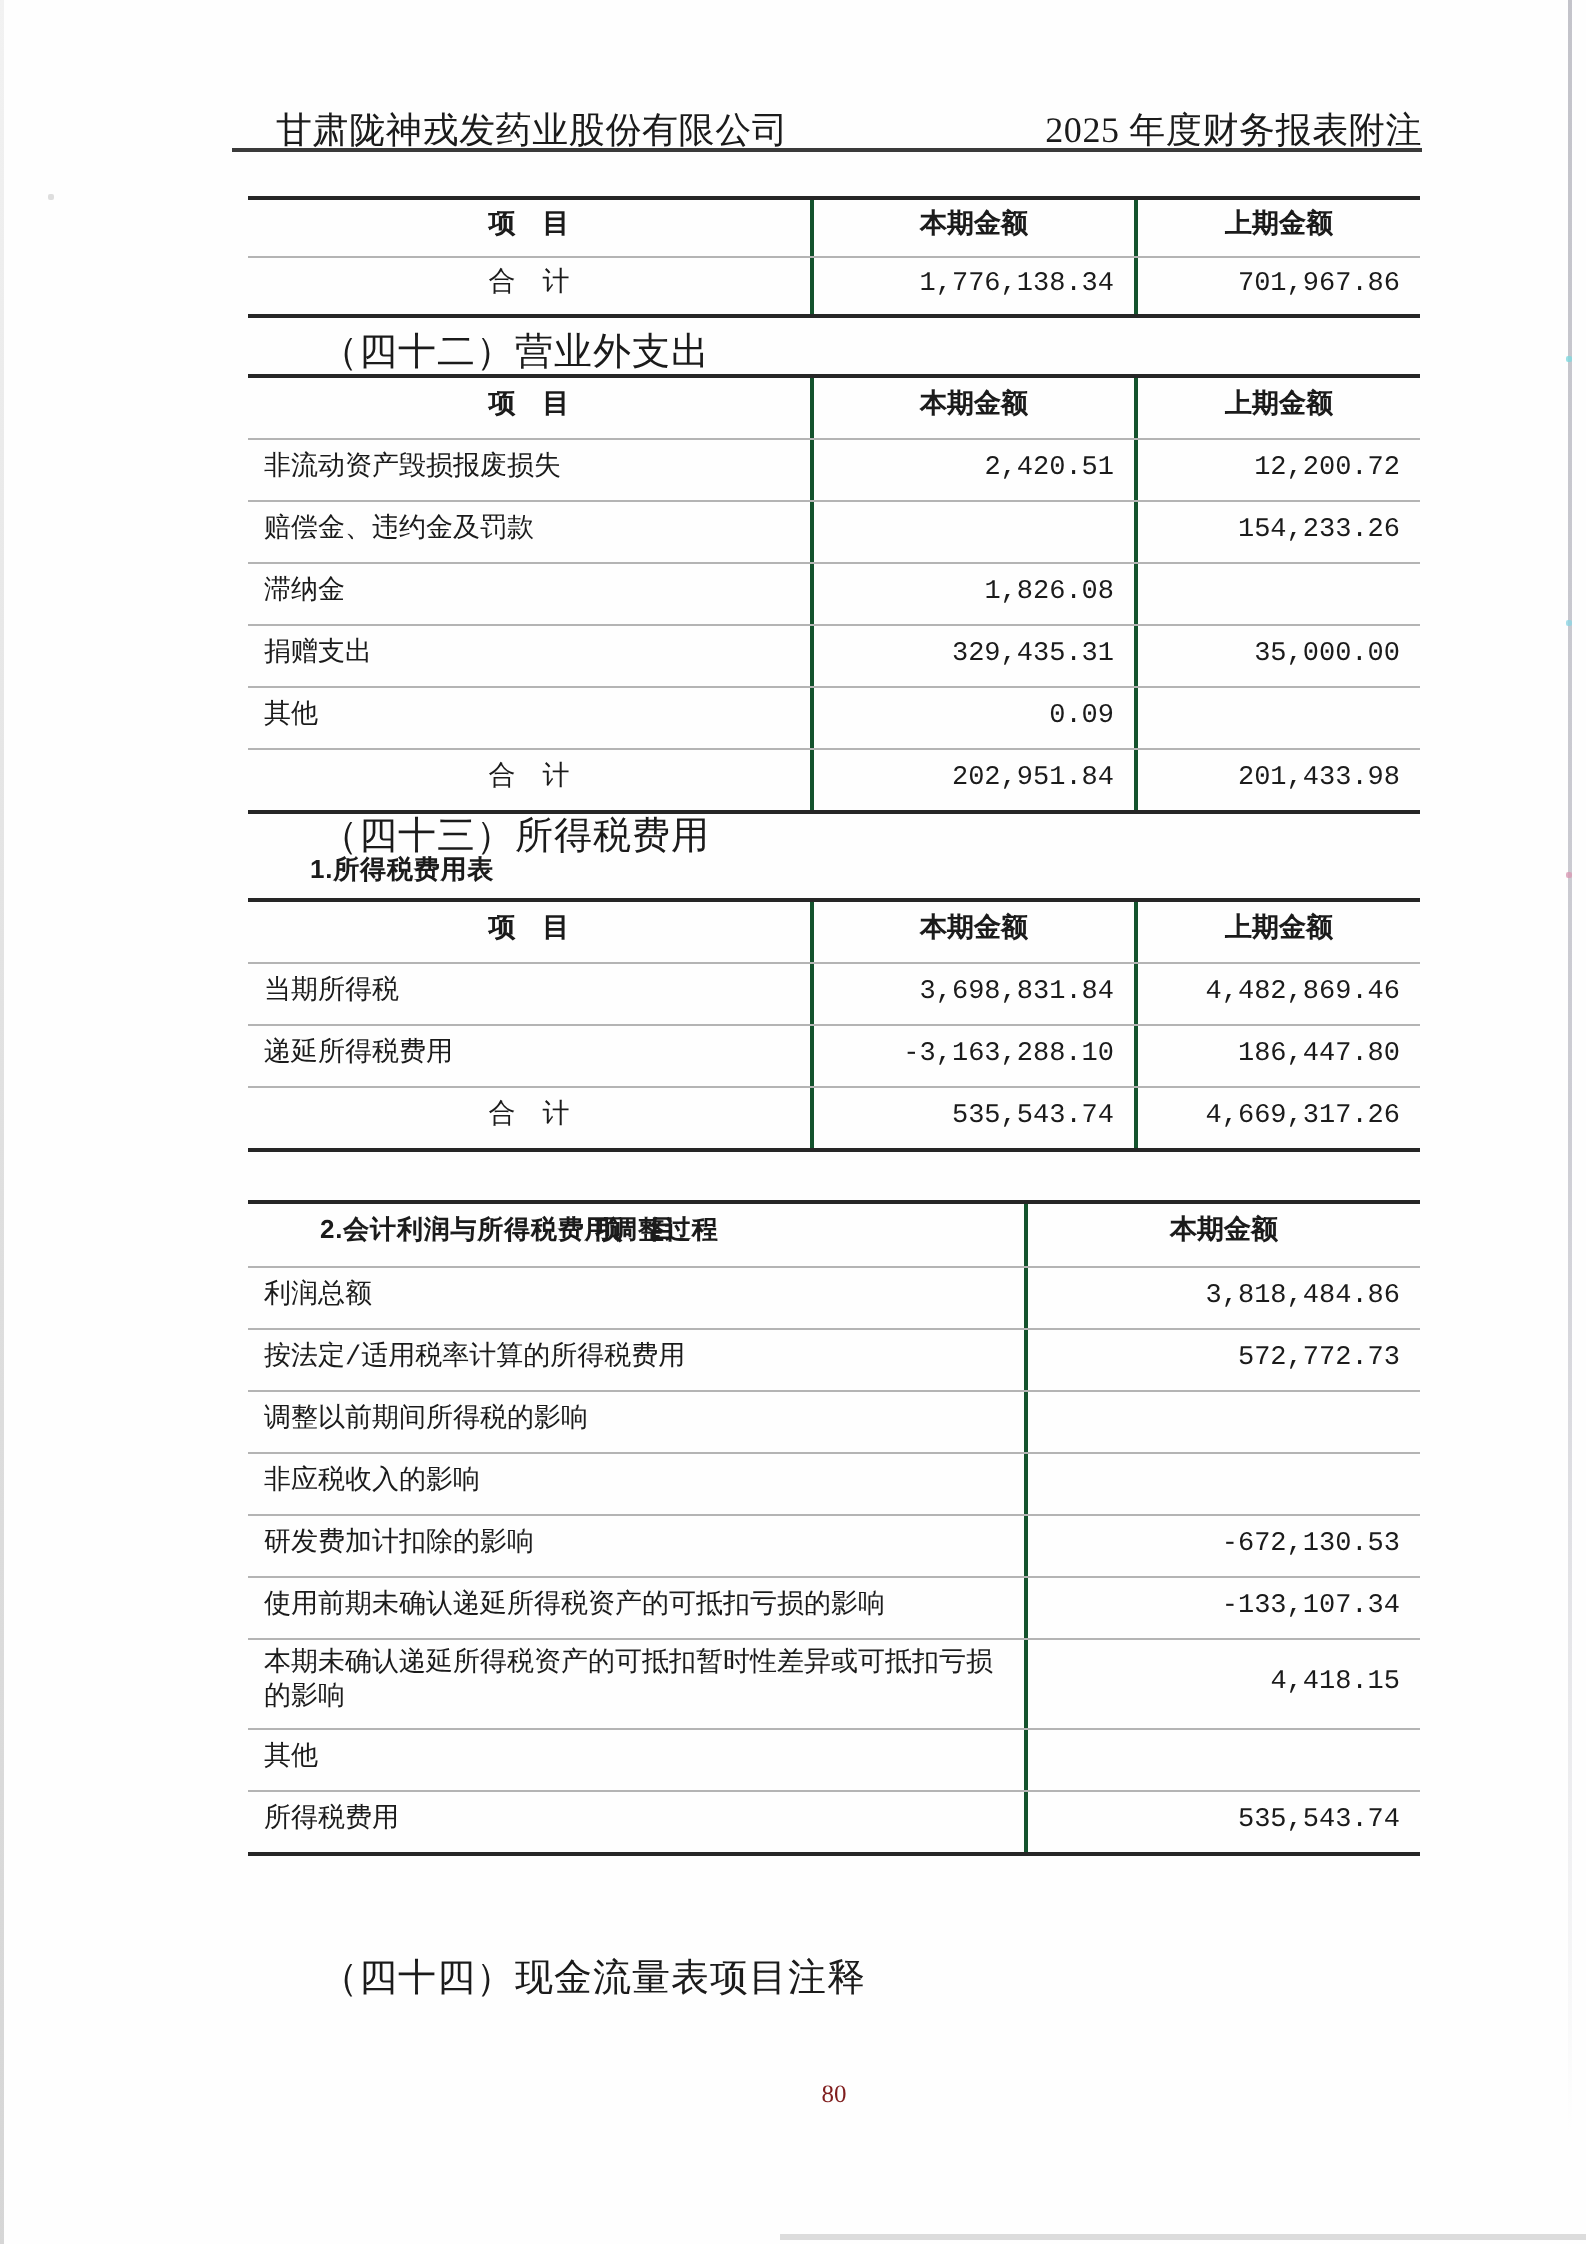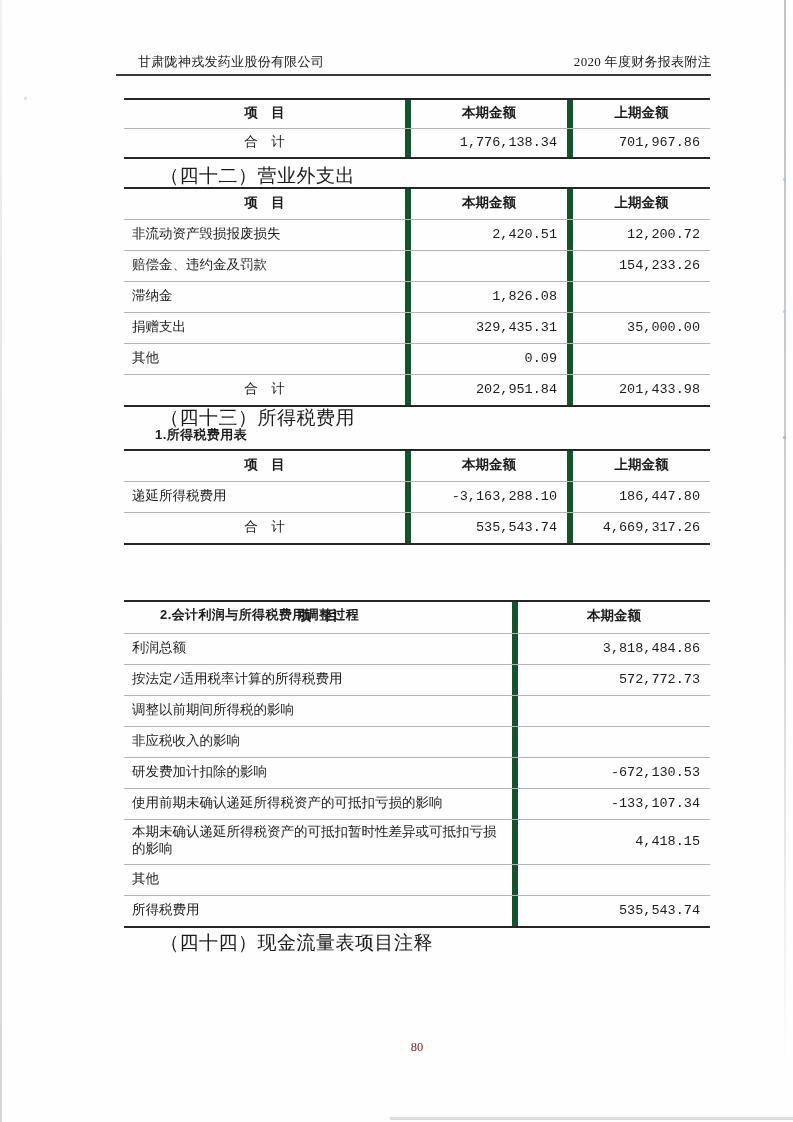--- a/index.html
+++ b/index.html
@@ -10,21 +10,21 @@
     color:#1b1b1b;
     position:relative;
     overflow:hidden;
   }
   .page{position:absolute;inset:0;background:#fefefe;}
 
   
   .doc-header{
     position:absolute;top:53px;left:116px;width:595px;
     display:flex;justify-content:space-between;align-items:flex-end;
-    font-size:13px;letter-spacing:.3px;
+    font-size:18px;letter-spacing:.3px;
   }
   .doc-header .company{padding-left:22px;}
   .header-rule{
     position:absolute;top:74px;left:116px;width:595px;height:2px;
     background:#3a3a3a;
   }
 
   
   .tbl{
     position:absolute;left:124px;width:586px;
@@ -38,21 +38,21 @@
     border-bottom:1px solid #b4b4b4;
     font-family:Liberation Mono, monospace;
   }
   .tbl.cols2 .trow{grid-template-columns:388px 198px;}
   .trow:last-child{border-bottom:none;}
   .cell{
     display:flex;align-items:center;
     min-height:30px;box-sizing:border-box;
     padding:1px 8px;font-size:13.5px;line-height:1.25;
   }
-  .cell.v{border-left:6px solid #14532d;}
+  .cell.v{border-left:2px solid #14532d;}
   .cell.num{justify-content:flex-end;padding-right:10px;}
   .trow.head .cell{justify-content:center;font-weight:600;}
   .cell.ctr{justify-content:center;}
   #t1 .cell{min-height:28px;}
   #t4 .trow.head .cell{min-height:31px;}
   .trow.tall .cell{min-height:44px;}
 
   
   .sec-heading{
     position:absolute;left:160px;
@@ -91,21 +91,21 @@
     background:#c0c0c0;opacity:.55;
   }
 </style>
 </head>
 <body>
 
 <div class="page">
 
   <div class="doc-header">
     <span class="company">甘肃陇神戎发药业股份有限公司</span>
-    <span class="report-title">2020 年度财务报表附注</span>
+    <span class="report-title">2025 年度财务报表附注</span>
   </div>
   <div class="header-rule"></div>
 
   <div class="tbl" id="t1" style="top:98px;">
     <div class="trow head">
       <div class="cell">项　目</div>
       <div class="cell v">本期金额</div>
       <div class="cell v">上期金额</div>
     </div>
     <div class="trow">
@@ -158,20 +158,25 @@
   <div class="sec-heading" style="top:405px;">（四十三）所得税费用</div>
   <div class="sub-heading" style="top:426px;">1.所得税费用表</div>
 
   <div class="tbl" id="t3" style="top:449px;">
     <div class="trow head">
       <div class="cell">项　目</div>
       <div class="cell v">本期金额</div>
       <div class="cell v">上期金额</div>
     </div>
     <div class="trow">
+      <div class="cell">当期所得税</div>
+      <div class="cell v num">3,698,831.84</div>
+      <div class="cell v num">4,482,869.46</div>
+    </div>
+    <div class="trow">
       <div class="cell">递延所得税费用</div>
       <div class="cell v num">-3,163,288.10</div>
       <div class="cell v num">186,447.80</div>
     </div>
     <div class="trow">
       <div class="cell ctr">合　计</div>
       <div class="cell v num">535,543.74</div>
       <div class="cell v num">4,669,317.26</div>
     </div>
   </div>
@@ -214,21 +219,21 @@
     <div class="trow">
       <div class="cell">其他</div>
       <div class="cell v num"></div>
     </div>
     <div class="trow">
       <div class="cell">所得税费用</div>
       <div class="cell v num">535,543.74</div>
     </div>
   </div>
 
-  <div class="sec-heading" style="top:930px;">（四十四）现金流量表项目注释</div>
+  <div class="sec-heading" style="top:976px;">（四十四）现金流量表项目注释</div>
 
   <div class="page-number">80</div>
 
   <div class="edge-left"></div>
   <div class="edge-right"></div>
   <div class="edge-bottom"></div>
   <div class="speck s1"></div>
   <div class="speck s2"></div>
   <div class="speck s3"></div>
   <div class="speck s4"></div>

